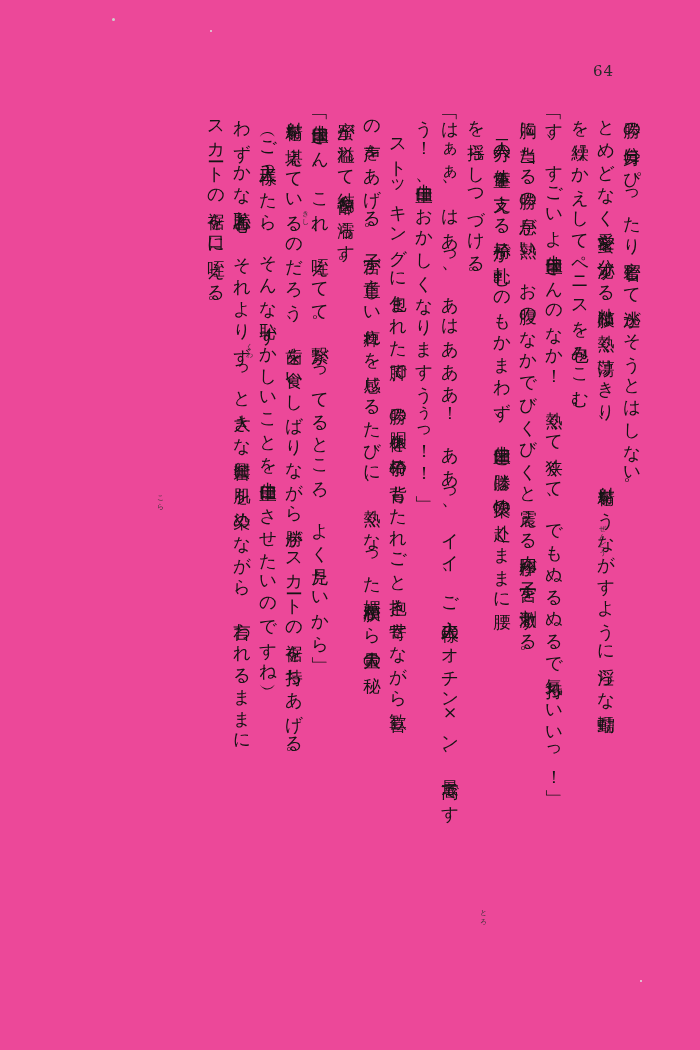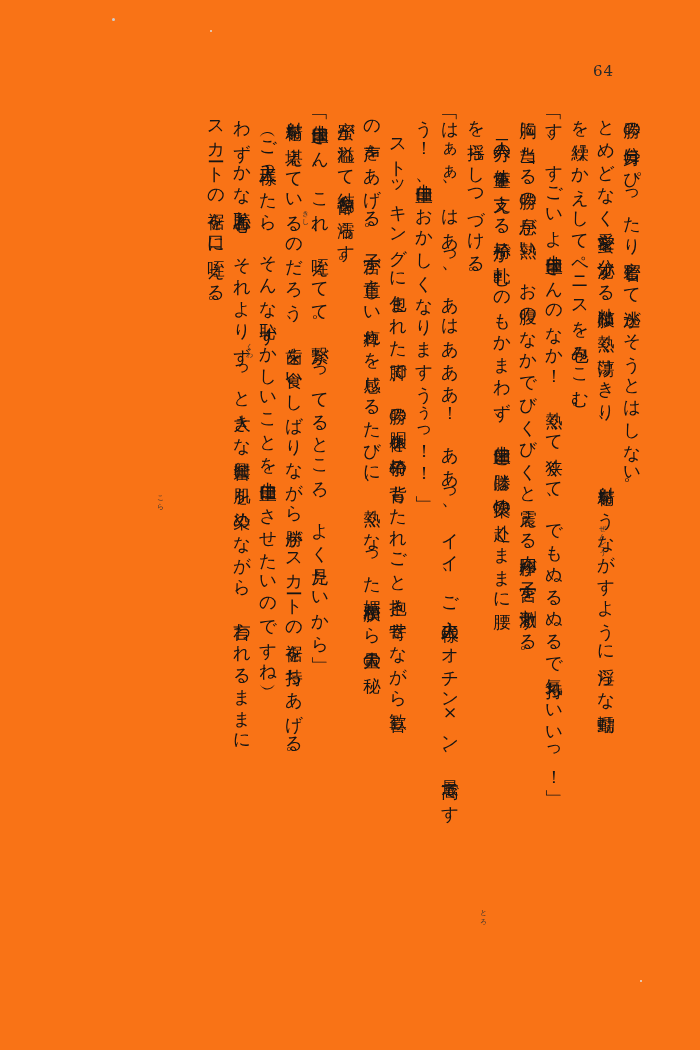--- a/index.html
+++ b/index.html
@@ -12,21 +12,21 @@
     height: 1050px;
     overflow: hidden;
     font-family: "DejaVu Serif", serif;
     color: #1a1a1a;
   }
 
   .page {
     position: relative;
     width: 700px;
     height: 1050px;
-    background: #f97316;
+    background: #ec4899;
   }
 
   
   .page-number {
     position: absolute;
     top: 62px;
     right: 86px;
     font-size: 15px;
     font-family: "DejaVu Serif", serif;
     color: #2a2a2a;

